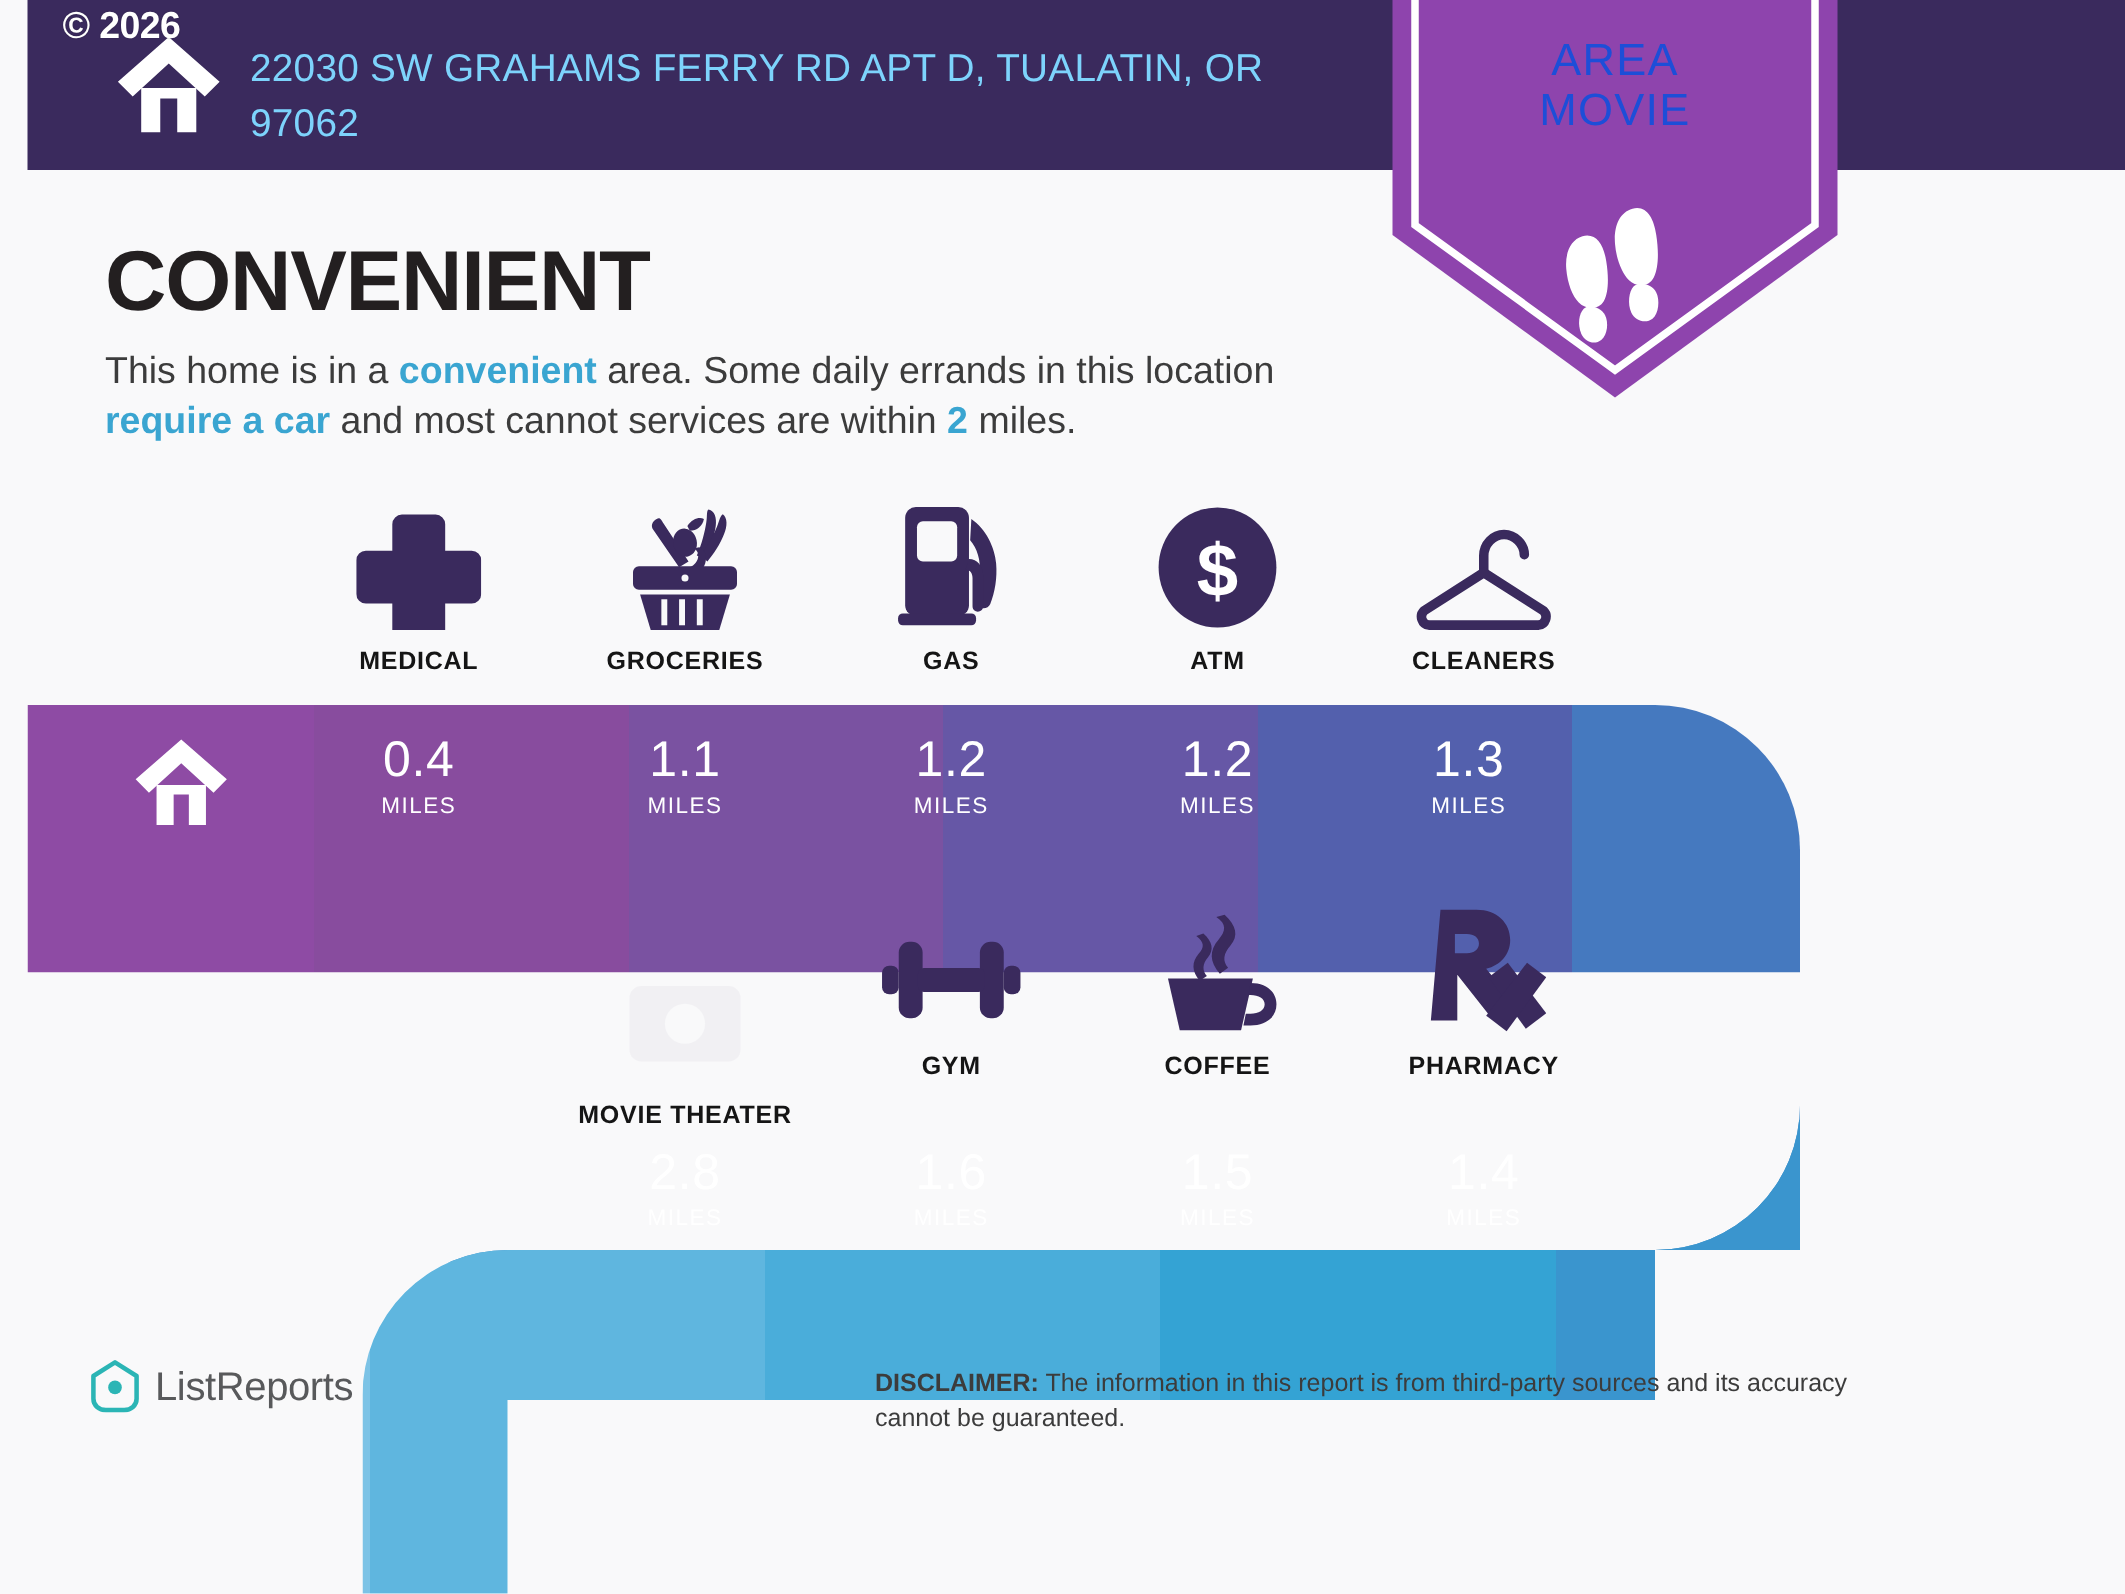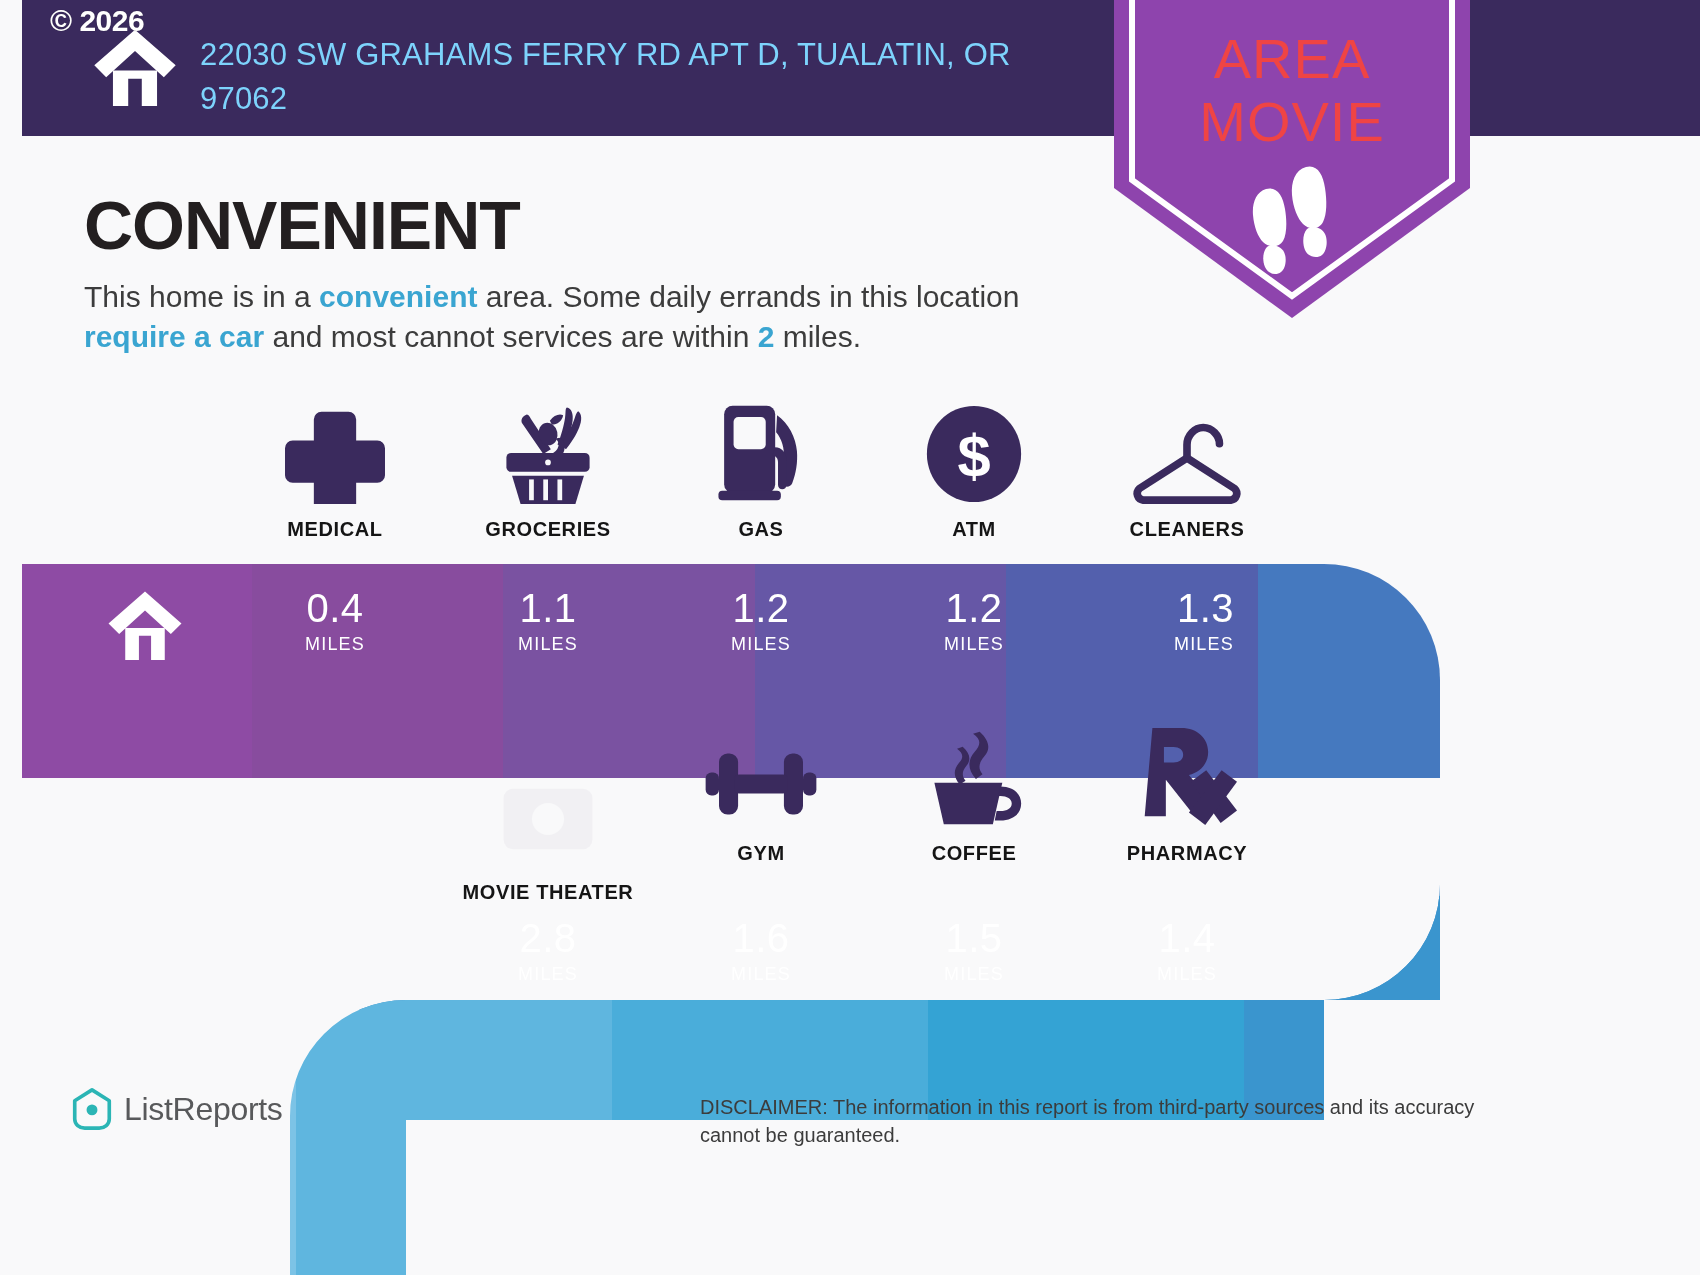--- a/index.html
+++ b/index.html
@@ -34,22 +34,22 @@
   }
 
   
   .badge {
     position:absolute; left:1108px; top:-8px; width:368px; height:330px;
     z-index:6;
   }
   .badge svg { display:block; }
   .badge-text {
     position:absolute; left:0; top:36px; width:368px;
-    text-align:center; color:#ef4444;
-    font-size:56px; font-weight:400; line-height:1.12;
+    text-align:center; color:#1d4ed8;
+    font-size:36px; font-weight:400; line-height:1.12;
     letter-spacing:1px;
   }
 
   
   .title {
     position:absolute; left:84px; top:186px;
     font-size:68px; font-weight:700; color:#231f20;
     letter-spacing:-1px;
   }
   .subtitle {
@@ -81,21 +81,21 @@
   .seg-val { font-size:40px; line-height:1; letter-spacing:0.5px; }
   .seg-units { font-size:18px; margin-top:6px; letter-spacing:1.2px; }
 
   
   .lr-logo { position:absolute; left:72px; top:1088px; display:flex; align-items:center;justify-content:flex-end; }
   .lr-text { font-size:32px; color:#58595b; margin-left:12px; letter-spacing:-0.3px; }
   .disclaimer {
     position:absolute; left:700px; top:1093px; width:800px;
     font-size:20px; line-height:1.42; color:#3c3c3c;
   }
-  .disclaimer b { font-weight:400; }
+  .disclaimer b { font-weight:700; }
 </style>
 </head>
 <body>
 
 <div id="root">
 
   <svg class="snake" viewBox="0 0 1700 1275">
     <defs>
       <clipPath id="clipSnake">
 
@@ -296,21 +296,21 @@
       <div class="seg-units">MILES</div>
     </div>
     <div class="seg-label" style="left:654px; top:588px;">
       <div class="seg-val">1.2</div>
       <div class="seg-units">MILES</div>
     </div>
     <div class="seg-label" style="left:867px; top:588px;">
       <div class="seg-val">1.2</div>
       <div class="seg-units">MILES</div>
     </div>
-    <div class="seg-label" style="left:1020px; top:588px;text-align:right;">
+    <div class="seg-label" style="left:1068px; top:588px;">
       <div class="seg-val">1.3</div>
       <div class="seg-units">MILES</div>
     </div>
   </div>
 
   <div class="icon-row">
 
     <div class="icon-cell" style="left:441px; top:771px;">
       <div class="icon-art" style="opacity:0.035;">
         <svg viewBox="0 0 110 100" width="104" height="96">

